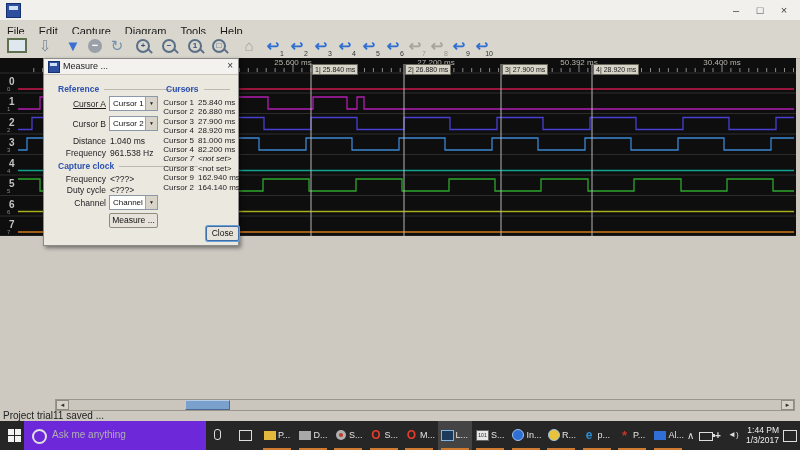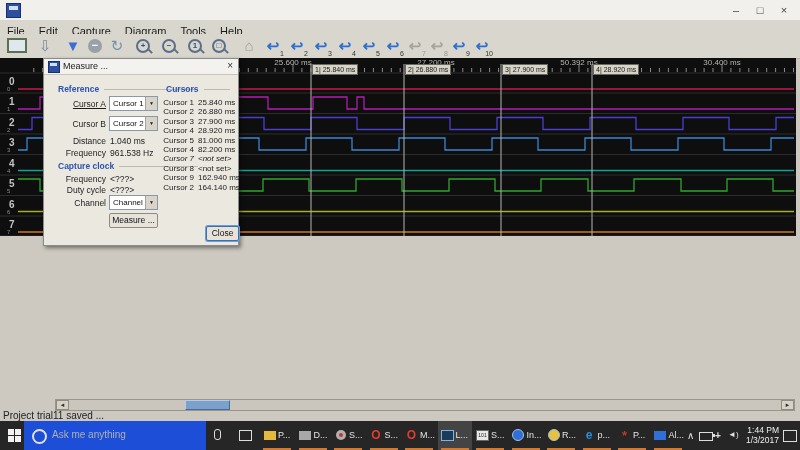--- a/index.html
+++ b/index.html
@@ -58,21 +58,21 @@
   .sb-arrow{position:absolute;top:0;width:11px;height:8px;background:#d6d2c8;border:1px solid #8f8b81;
      font-size:6px;line-height:8px;text-align:center;color:#333;}
   #sb-thumb{position:absolute;left:129px;top:0;width:43px;height:8px;background:#7aa0cc;
      border-top:1px solid #b4cce8;border-left:1px solid #b4cce8;border-right:1px solid #4a6a94;border-bottom:1px solid #4a6a94;}
   #statusbar{position:absolute;left:0;top:410px;width:800px;height:11px;font-size:10px;color:#222;}
   #statusbar span{margin-left:3px;}
   
   #taskbar{position:absolute;left:0;top:421px;width:800px;height:29px;background:#262626;}
   #start-btn{position:absolute;left:8px;top:8px;width:13px;height:13px;}
   #start-btn div{position:absolute;width:6px;height:6px;background:#f2f2f2;}
-  #search-box{position:absolute;left:24px;top:0;width:182px;height:29px;background:#1d4ed8;}
+  #search-box{position:absolute;left:24px;top:0;width:182px;height:29px;background:#6d28d9;}
   #cortana-circle{position:absolute;left:8px;top:8px;width:11px;height:11px;border:2px solid #e0e0e0;border-radius:50%;}
   #search-text{position:absolute;left:28px;top:8px;font-size:10px;color:#b0b0b0;white-space:nowrap;}
   #mic-icon{position:absolute;left:214px;top:8px;width:5px;height:9px;border:1.5px solid #ddd;border-radius:3px;}
   #taskview-icon{position:absolute;left:239px;top:9px;width:11px;height:9px;border:1.5px solid #ddd;}
   .app-btn{position:absolute;top:0;width:34px;height:29px;}
   .app-btn.active{background:rgba(255,255,255,.14);}
   .app-btn .underline{position:absolute;left:3px;bottom:0;width:28px;height:2px;background:#cf7a30;}
   .app-btn .lab{position:absolute;left:18px;top:9px;font-size:9px;color:#e4e4e4;}
   .app-ic{position:absolute;left:3px;top:8px;width:13px;height:12px;display:flex;align-items:center;justify-content:center;}
   .tray{position:absolute;color:#e0e0e0;font-size:10px;top:9px;}

